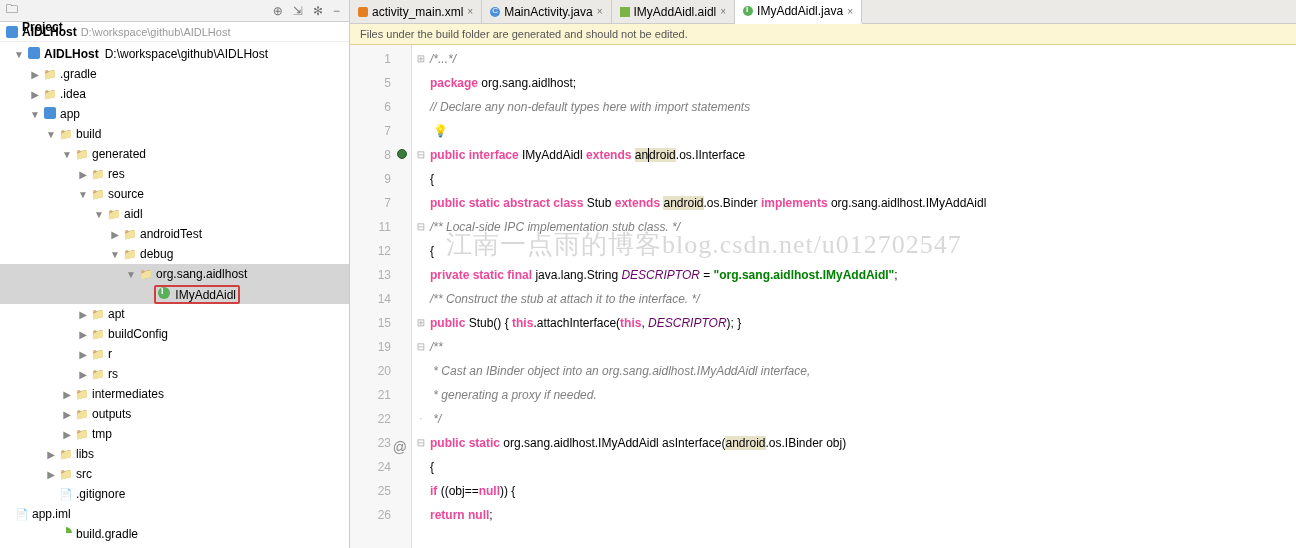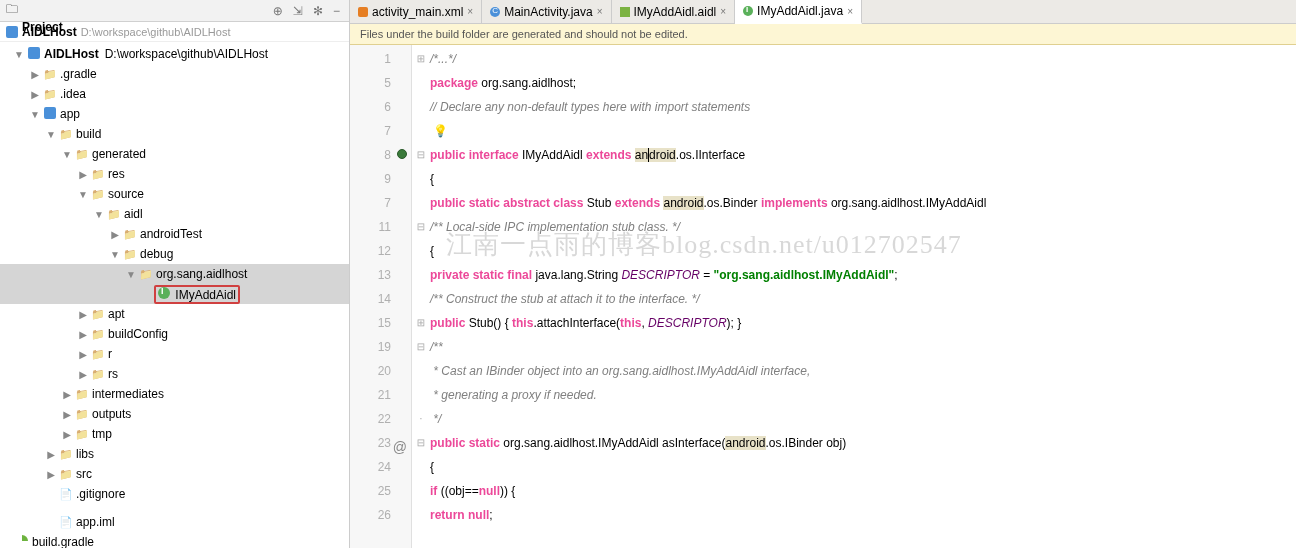--- a/index.html
+++ b/index.html
@@ -182,26 +182,26 @@
       <div class="tree-row" style="padding-left: 44px;">
         <span class="arrow">▶</span>
         <span class="icon folder-ico"></span>
         <span>src</span>
       </div>
       <div class="tree-row" style="padding-left: 44px;">
         <span class="arrow"></span>
         <span class="icon file-ico"></span>
         <span>.gitignore</span>
       </div>
-      <div class="tree-row" style="padding-left: 44px; margin-top: 8px;">
+      <div class="tree-row" style="">
         <span class="arrow"></span>
         <span class="icon file-ico"></span>
         <span>app.iml</span>
       </div>
-      <div class="tree-row" style="">
+      <div class="tree-row" style="padding-left: 44px;">
         <span class="arrow"></span>
         <span class="icon"><span class="gradle-ico"></span></span>
         <span>build.gradle</span>
       </div>
     </div>
 </div>
 
 <div class="editor-area">
   <div class="tabbar" id="tabbar">
       <div class="tab">

